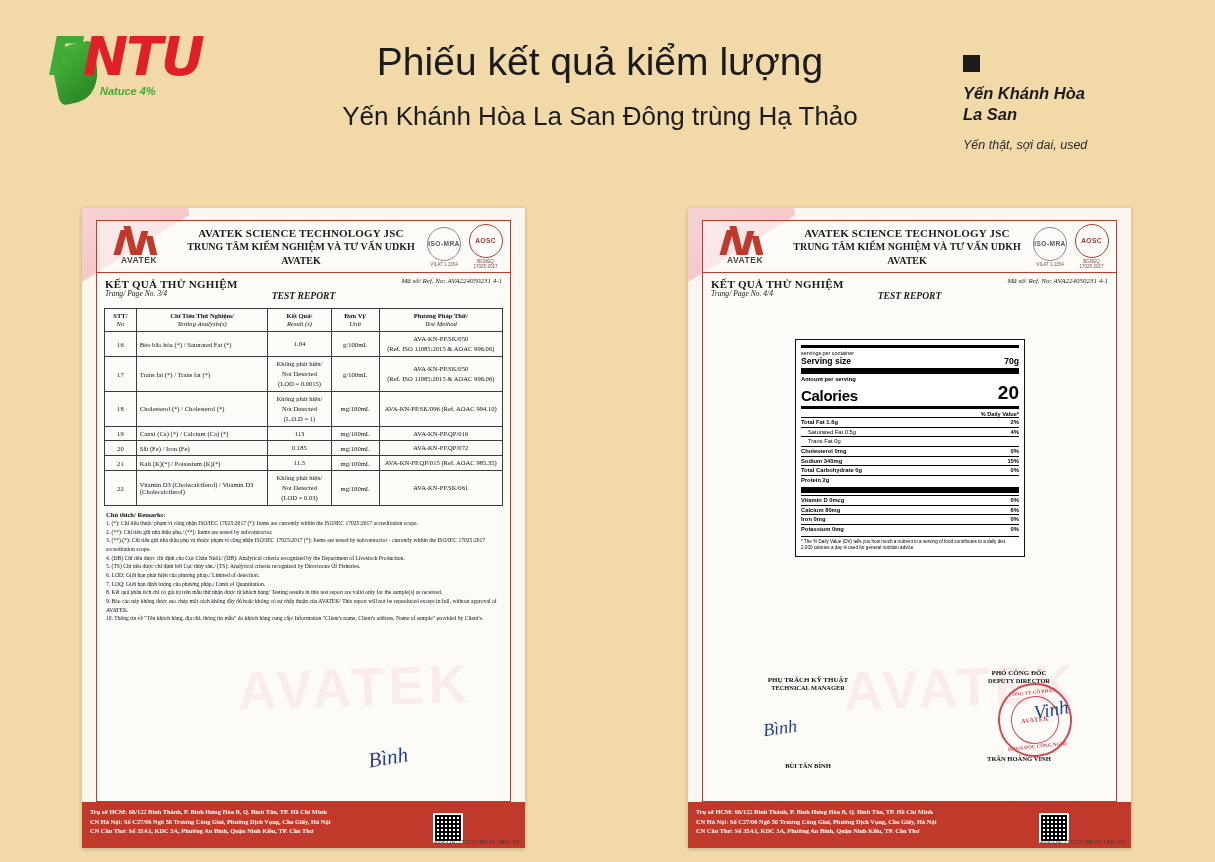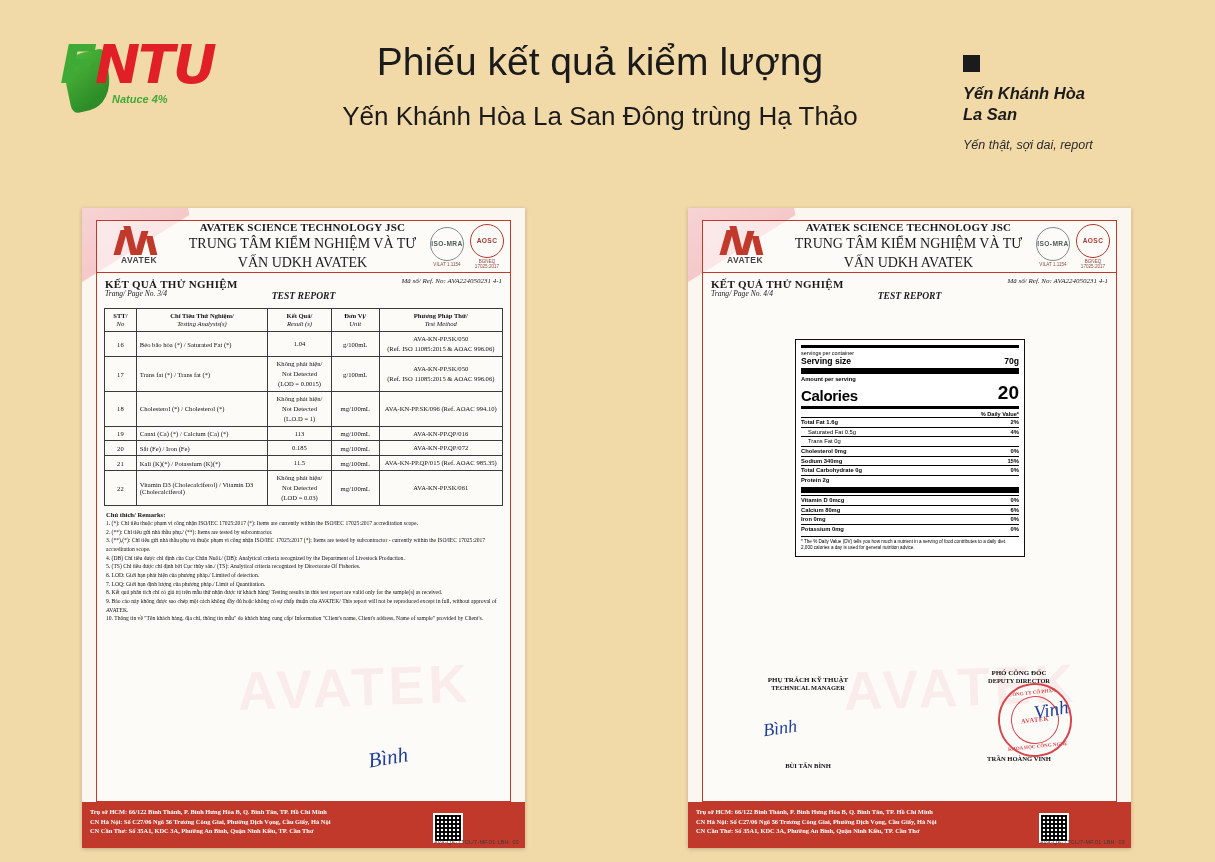--- a/index.html
+++ b/index.html
@@ -10,21 +10,21 @@
     font-family: "Liberation Sans", sans-serif;
     overflow: hidden;
     position: relative;
   }
 
   
   .header {
     position: absolute; left: 0; top: 0; width: 1215px; height: 190px;
   }
   .logo-wrap {
-    position: absolute; left: 60px; top: 30px; width: 190px; height: 85px; margin-top: 8px;
+    position: absolute; left: 48px; top: 30px; width: 190px; height: 85px;
   }
   .logo-text {
     position: absolute; left: 0; top: 0;
     font-family: "DejaVu Sans", sans-serif;
     font-weight: bold; font-style: italic;
     font-size: 54px;
     letter-spacing: -2px;
     line-height: 1;
     color: #e11f26;
   }
@@ -133,21 +133,21 @@
   .avatek-logo .word {
     position: absolute; left: 4px; top: 31px; width: 64px;
     text-align: center; font-size: 8.5px; font-weight: bold; color: #444;
     letter-spacing: .5px;
   }
   .lh-center {
     flex: 1 1 auto; text-align: center; line-height: 1.35;
     font-family: "Liberation Serif", serif;
   }
   .lh-1 { font-size: 11px; font-weight: bold; color: #1b1b1b; letter-spacing: .2px; }
-  .lh-2 { font-size: 14px; font-weight: normal; color: #1b1b1b; }
+  .lh-2 { font-size: 10px; font-weight: bold; color: #1b1b1b; }
   .lh-right { display: flex; align-items: center; gap: 6px; margin-right: 6px; }
   .seal {
     width: 34px; height: 34px; border-radius: 50%;
     border: 1.3px solid #7f8c8d;
     display: flex; flex-direction: column; align-items: center; justify-content: center;
     font-size: 5.2px; color: #4c5c5c; line-height: 1.1; text-align: center;
   }
   .seal .big { font-size: 6.6px; font-weight: bold; letter-spacing: .4px; }
   .seal2 { border-color: #b0392b; color: #a33b33; }
   .seal-cap { font-size: 4.6px; color: #8a4a44; text-align: center; margin-top: 1px; }
@@ -324,21 +324,21 @@
     <div class="title-main">Phiếu kết quả kiểm lượng</div>
     <div class="title-sub">Yến Khánh Hòa La San Đông trùng Hạ Thảo</div>
   </div>
 
   <div class="brand-block">
     <div class="brand-square"></div>
     <div class="brand-name">
       <div>Yến Khánh Hòa</div>
       <div>La San</div>
     </div>
-    <div class="brand-tag">Yến thật, sợi dai, report</div>
+    <div class="brand-tag">Yến thật, sợi dai, used</div>
   </div>
 </div>
 
 <div class="sheet" id="sheet-left">
   <div class="corner-tl"></div>
   <div class="corner-br"></div>
   <div class="wm">AVATEK</div>
 
   <div class="frame">
 

